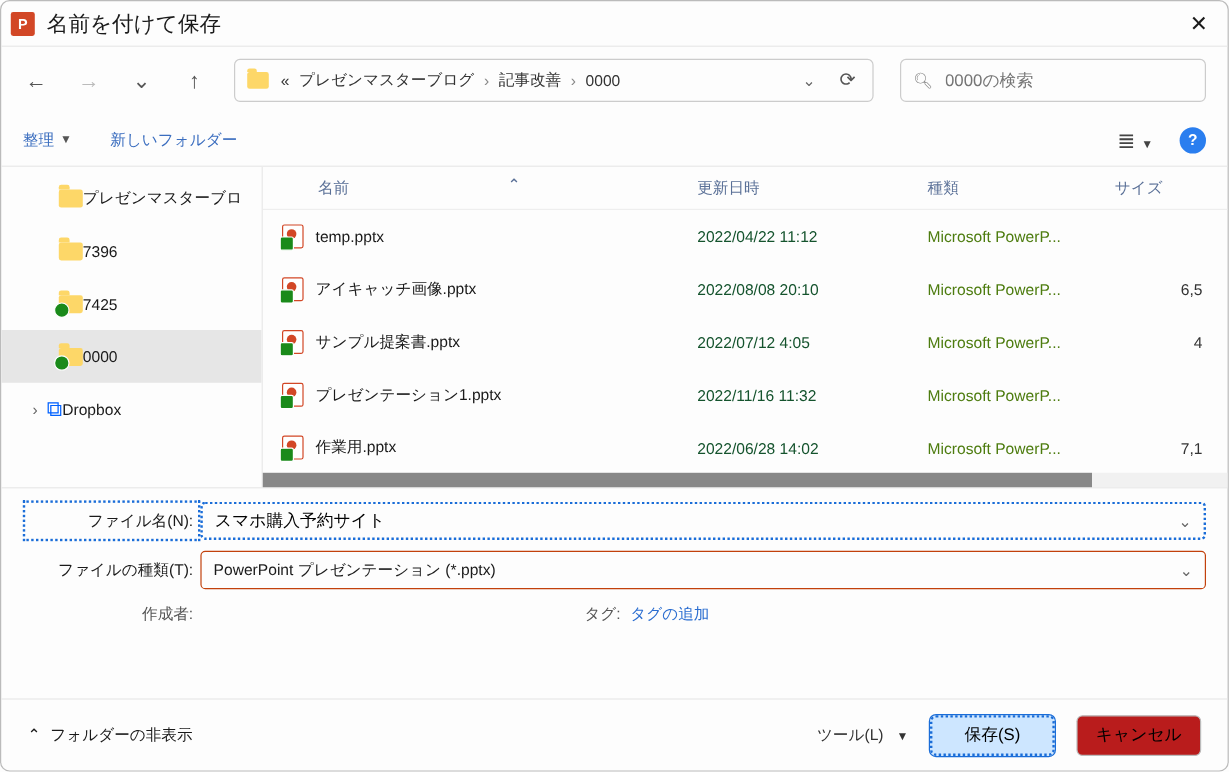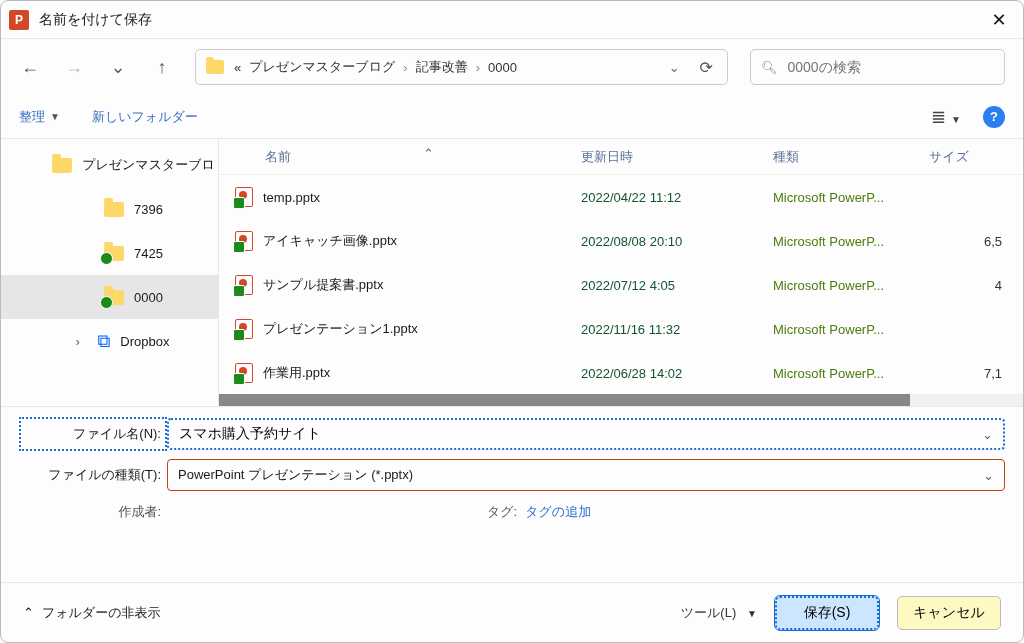--- a/index.html
+++ b/index.html
@@ -23,21 +23,21 @@
     border-bottom: 1px solid #e8e8e8;
   }
   .app-icon {
     width: 20px; height: 20px;
     background: #d24726;
     border-radius: 2px;
     display: flex; align-items: center; justify-content: center;
     color: #fff; font-weight: bold; font-size: 12px;
     margin-right: 10px;
   }
-  .title-text { font-size: 14px; }
+  .title-text { font-size: 18px; }
   .close-x {
     margin-left: auto;
     font-size: 18px;
     width: 32px; height: 32px;
     display: flex; align-items: center; justify-content: center;
     cursor: pointer;
   }
   .navbar {
     display: flex;
     align-items: center;
@@ -117,23 +117,21 @@
   .sidebar {
     width: 218px;
     border-right: 1px solid #e8e8e8;
     overflow-y: auto;
     padding: 4px 0;
   }
   .side-item {
     display: flex; align-items: center;
     height: 44px;
     padding-left: 48px;
-    gap: 10px;
     cursor: pointer;
-    justify-content: center;
   }
   .side-item.dropbox { padding-left: 26px; }
   .side-item.selected { background: #e6e6e6; }
   .side-item .expand { width: 12px; color: #666; }
   .folder-icon {
     width: 20px; height: 15px;
     background: #fdd768;
     border-radius: 2px;
     position: relative;
   }
@@ -278,21 +276,21 @@
     gap: 18px;
   }
   .folder-hide { display: flex; align-items: center; gap: 8px; cursor: pointer; }
   .footer-right { margin-left: auto; display: flex; align-items: center; gap: 18px; }
   .tools-link { color: #333; cursor: pointer; }
   .btn {
     height: 34px;
     min-width: 104px;
     border: 1px solid #bbb;
     border-radius: 5px;
-    background: #fef9c3;
+    background: #b91c1c;
     font-family: inherit;
     font-size: 14px;
     cursor: pointer;
     padding: 0 14px;
   }
   .btn.primary {
     background: #cde6ff;
     border: 2px dotted #1a6dd8;
     outline: 1px solid #1a6dd8;
   }

